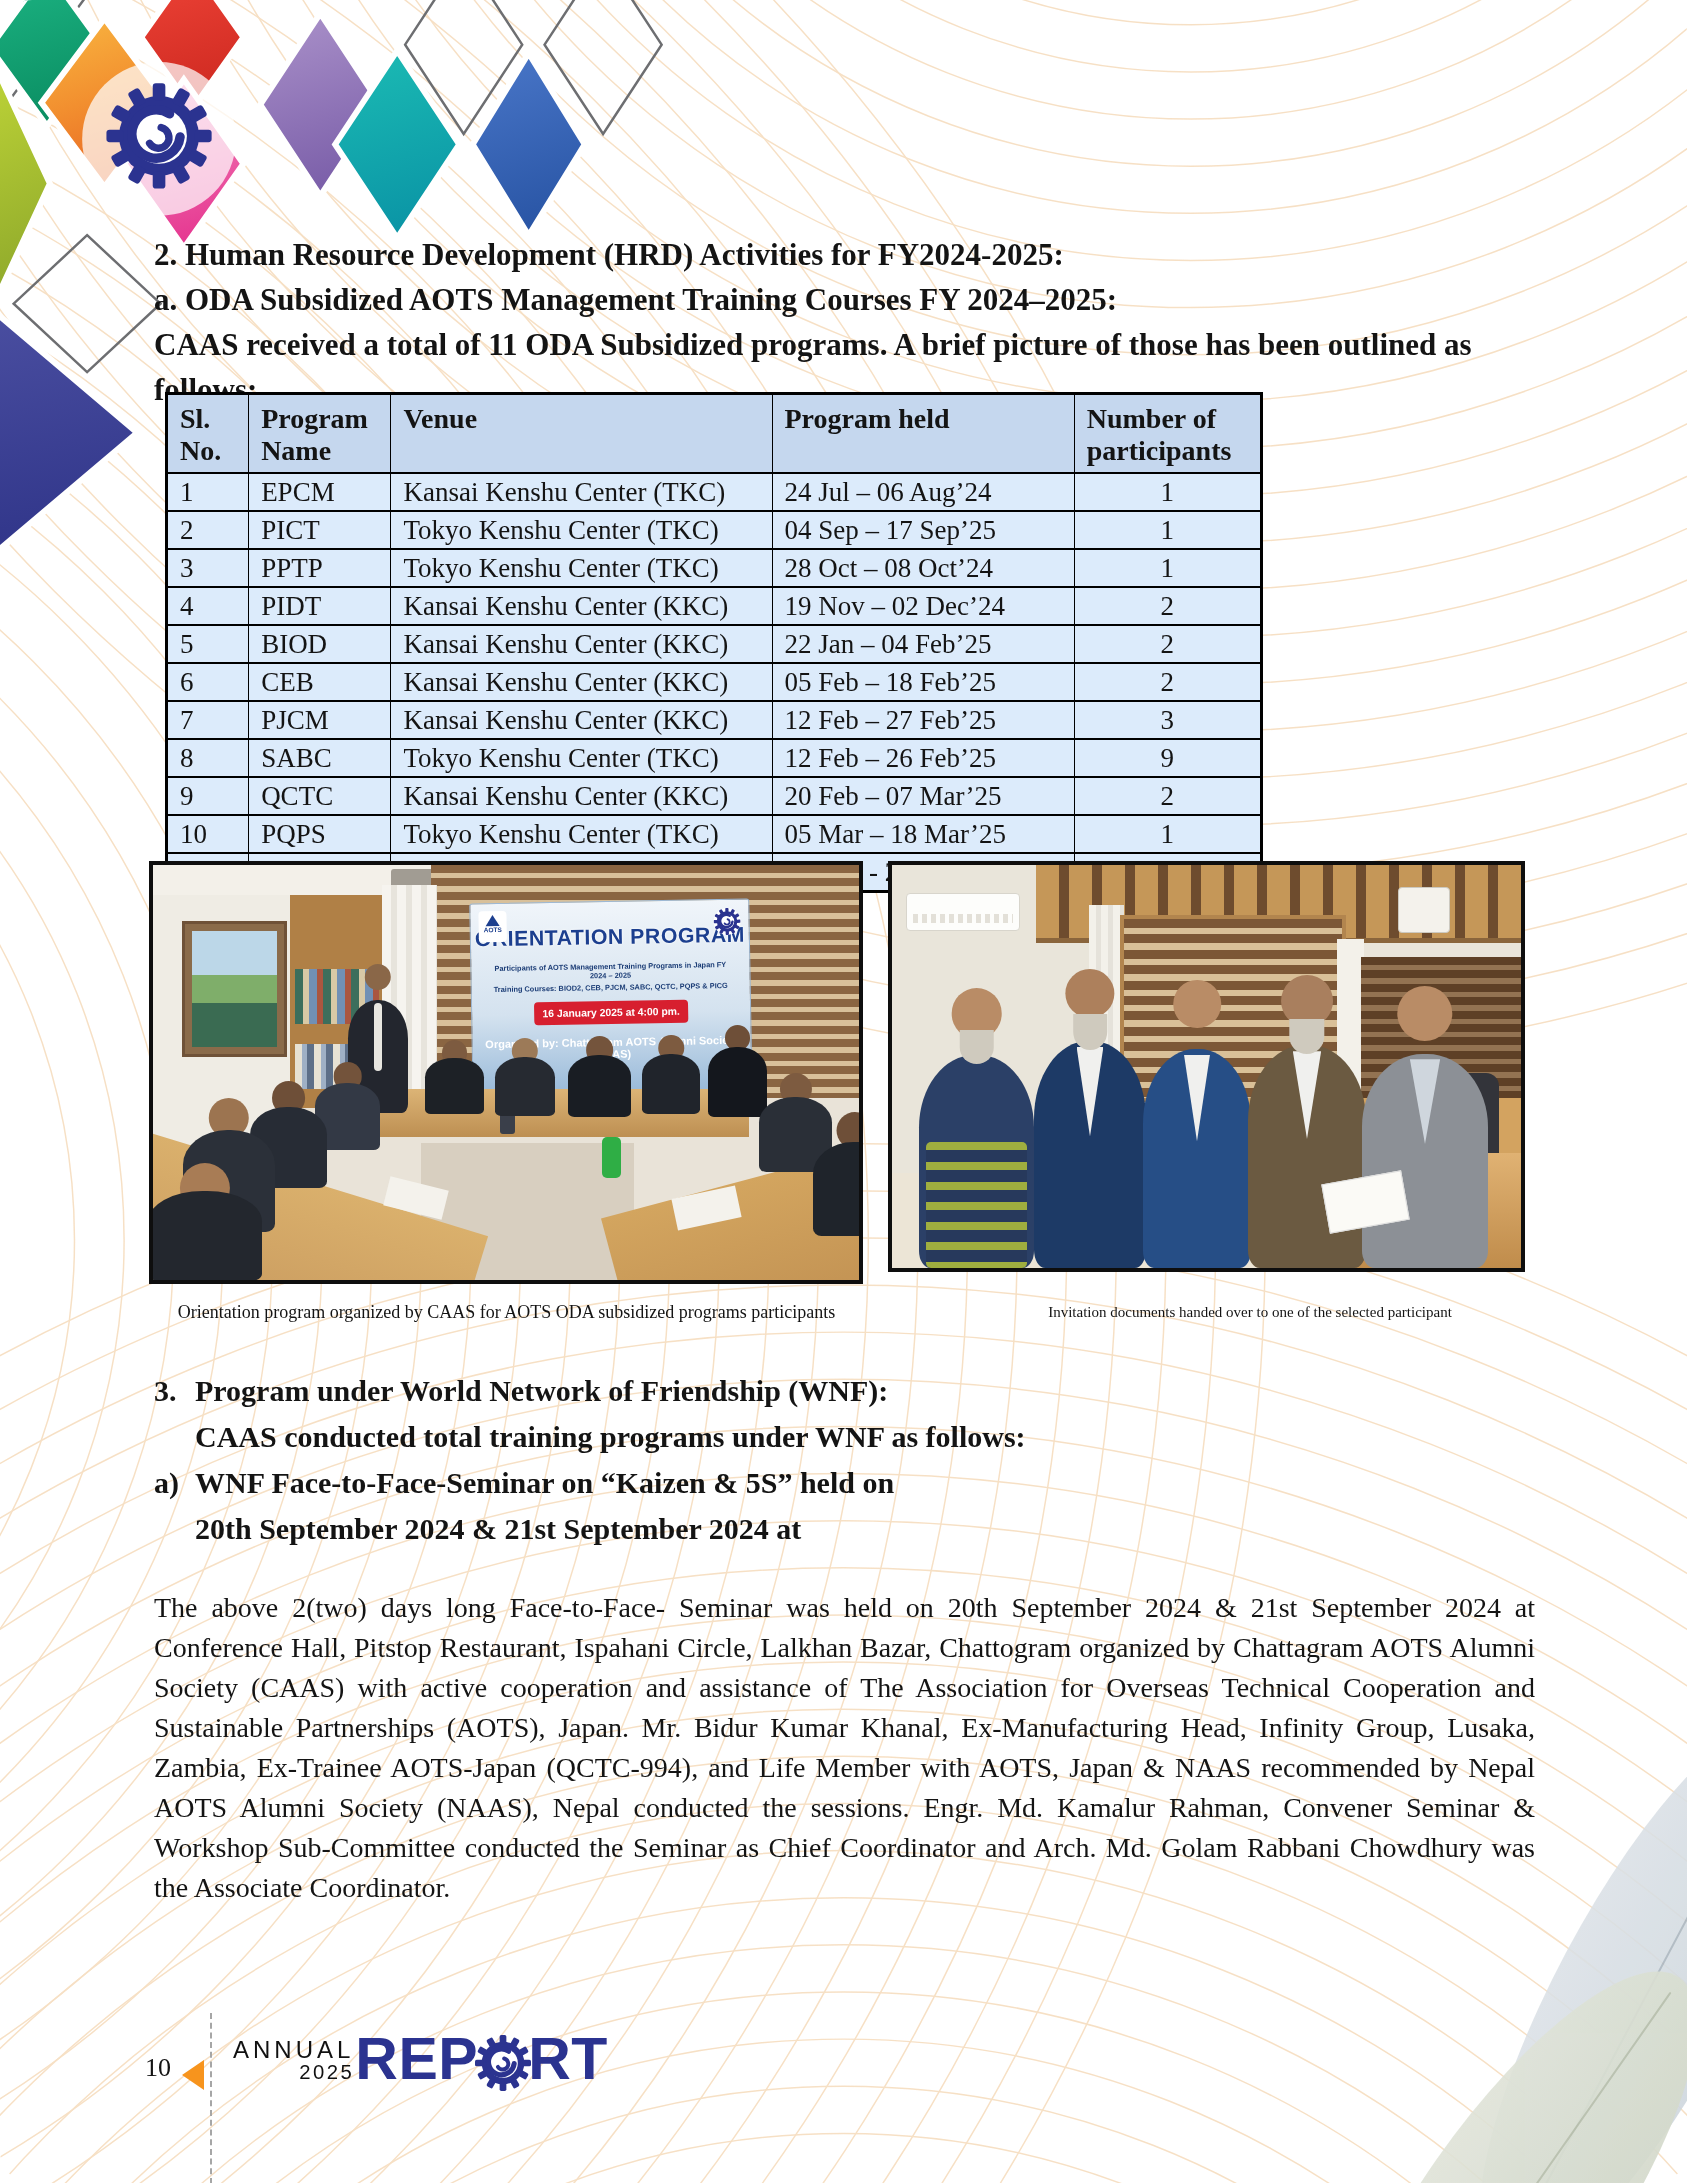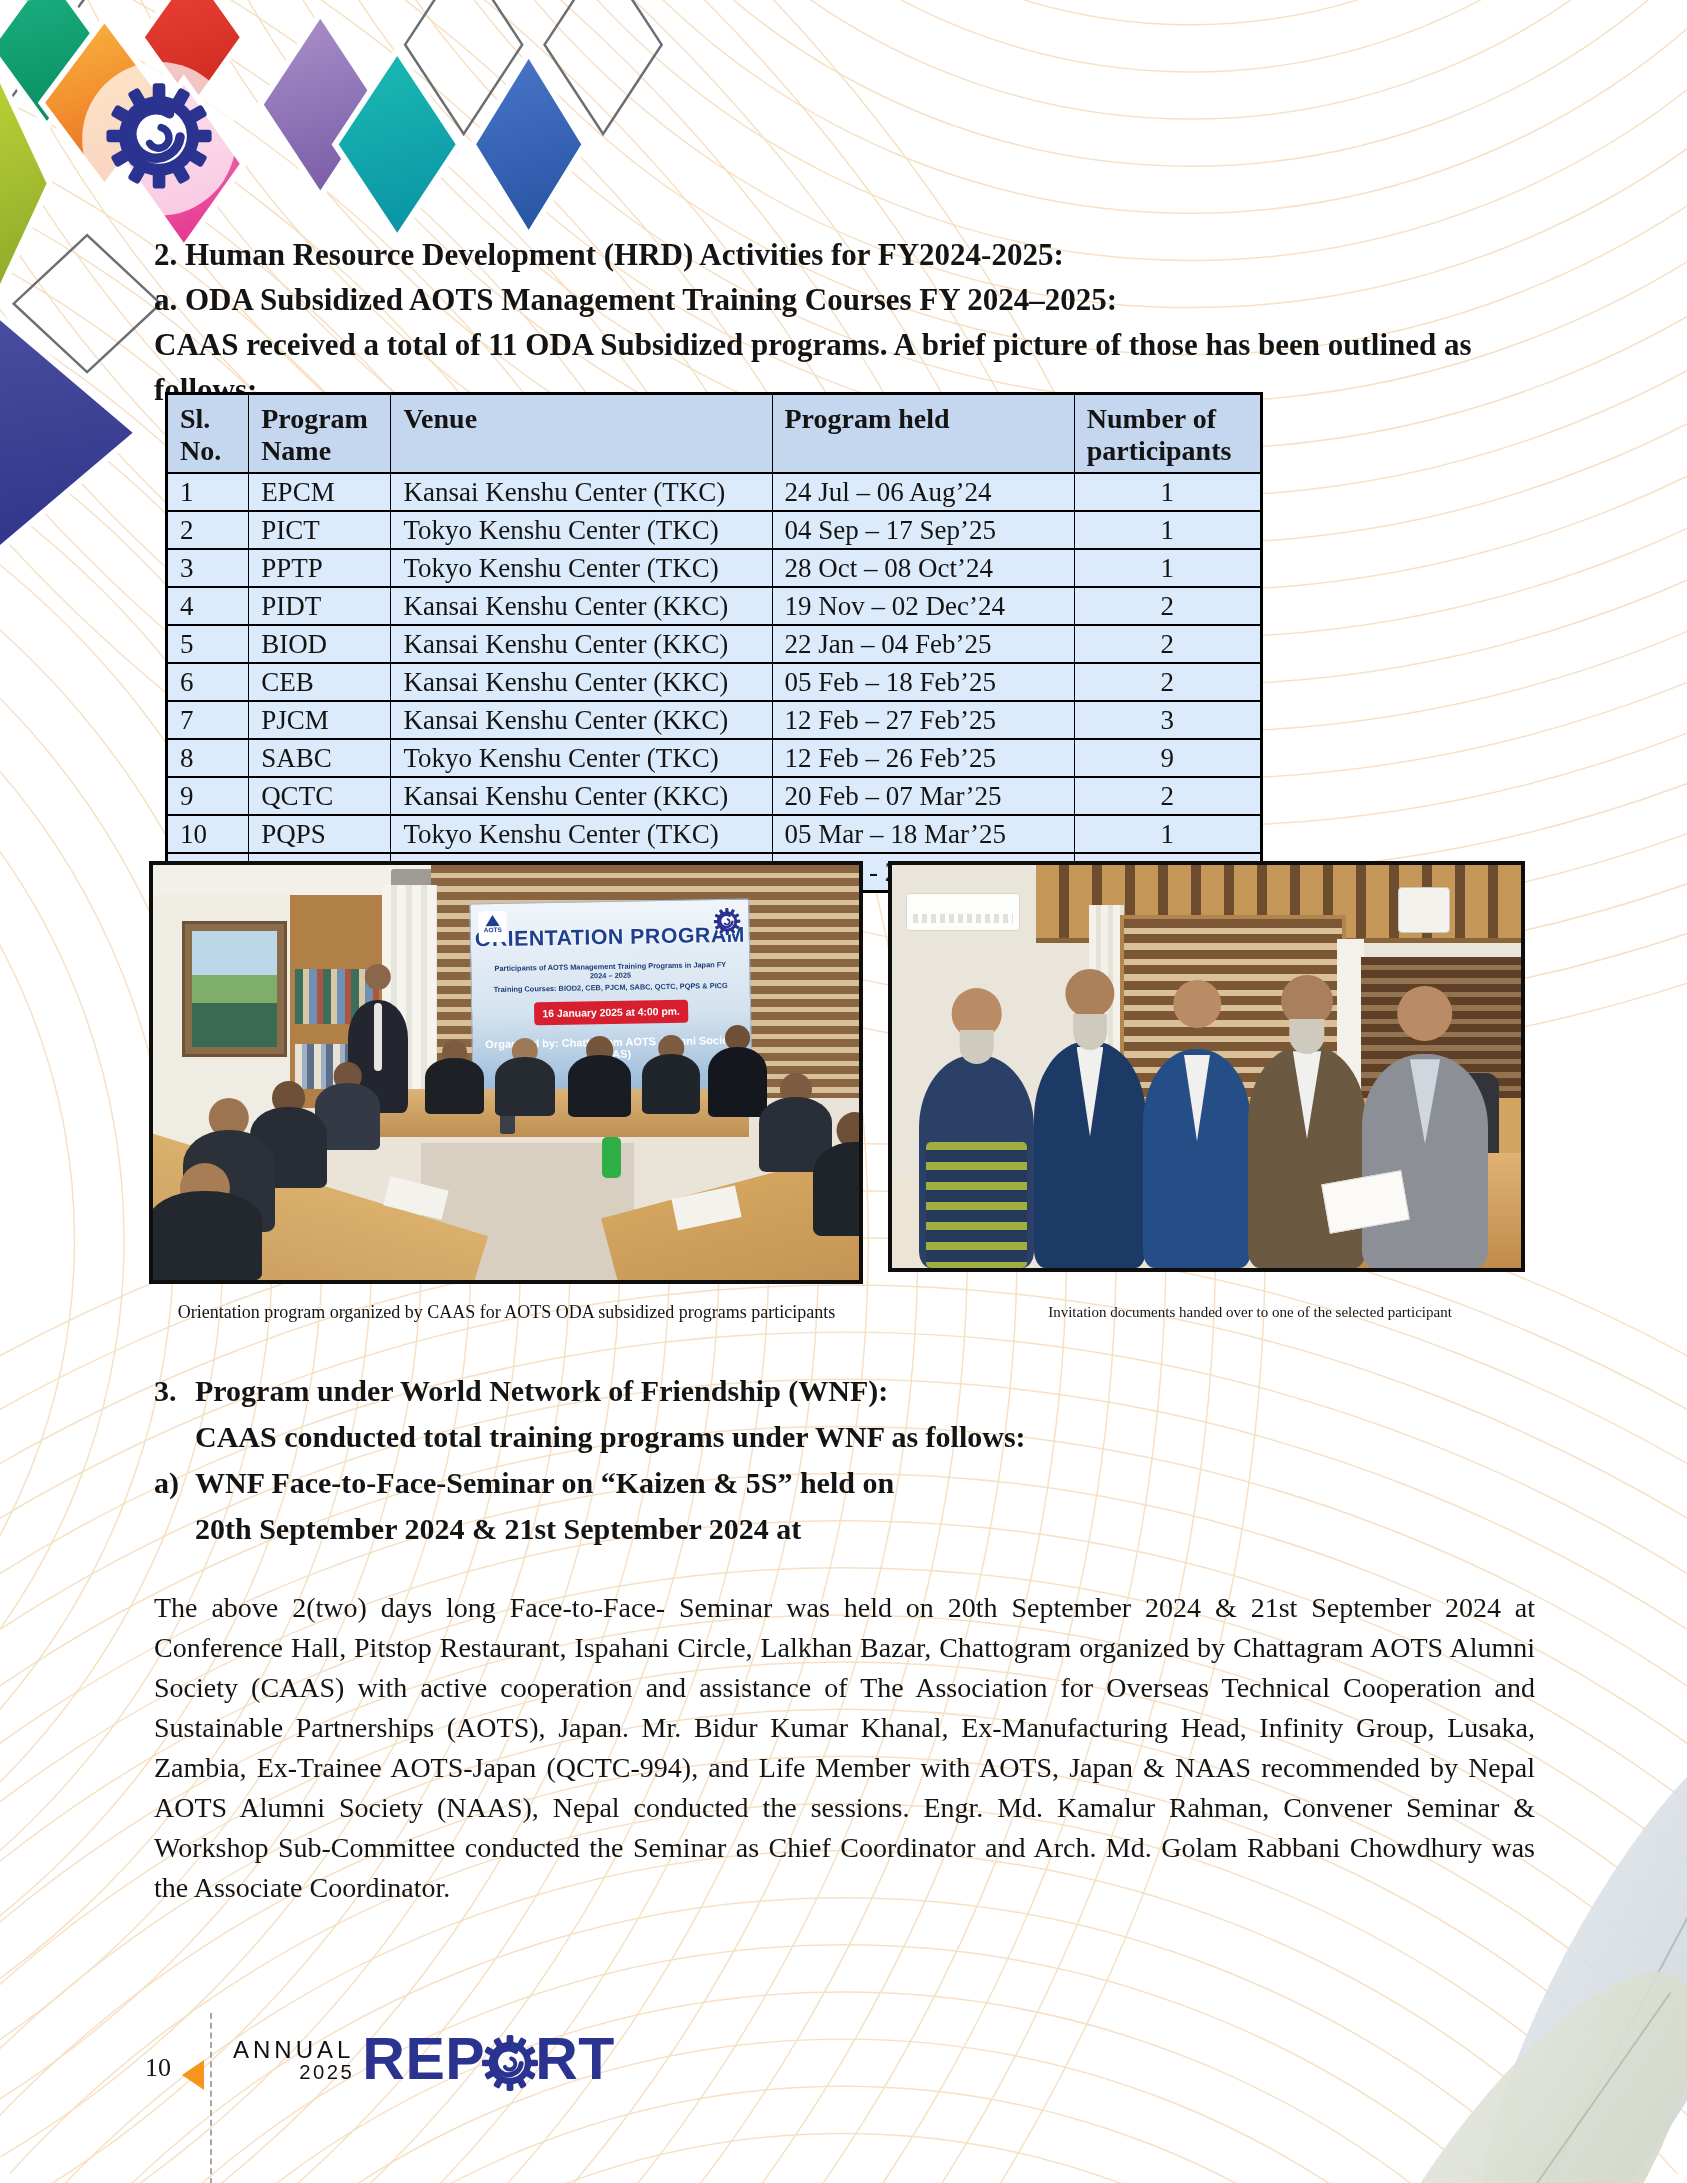--- a/index.html
+++ b/index.html
@@ -31,21 +31,21 @@
   .para{position:absolute;left:154px;top:1588px;width:1381px;z-index:3;font-size:28px;
         line-height:40px;text-align:justify;}
 
   
   .pagenum{position:absolute;left:145px;top:2053px;font-size:26px;z-index:4;}
   .tri{position:absolute;left:182px;top:2060px;width:0;height:0;z-index:4;
        border-top:15px solid transparent;border-bottom:15px solid transparent;border-right:22px solid #f7941d;}
   .vdash{position:absolute;left:210px;top:2013px;height:171px;border-left:2px dashed #a6a6a6;z-index:4;}
   .logo{position:absolute;left:233px;top:2030px;display:flex;align-items:center;z-index:4;
         font-family:"Liberation Sans","DejaVu Sans",sans-serif;}
-  .logo .an{display:flex;flex-direction:column;align-items:flex-end;margin-right:8px;}
+  .logo .an{display:flex;flex-direction:column;align-items:flex-end;margin-right:1px;}
   .logo .an .a1{font-size:24px;letter-spacing:4px;color:#111;}
   .logo .an .a2{font-size:20.3px;letter-spacing:2.5px;color:#111;margin-top:-3px;}
   .logo .rp{font-size:59px;font-weight:bold;color:#2b3390;letter-spacing:0.5px;line-height:1;}
   .logo svg{margin:0 -3px;transform:translateY(3px);}
 
   
   .art{position:absolute;}
   .pers{position:absolute;z-index:5;}
   .pers .hd{position:absolute;left:50%;top:0;transform:translateX(-50%);width:44%;aspect-ratio:1/1;
             border-radius:50%;background:var(--k,#b98c66);}

